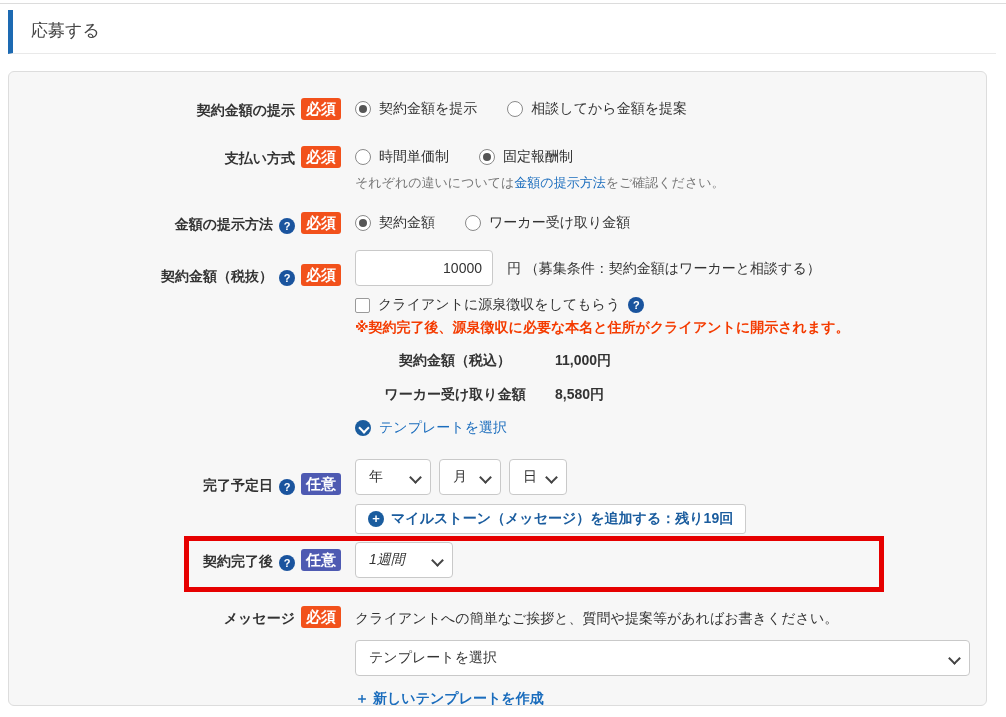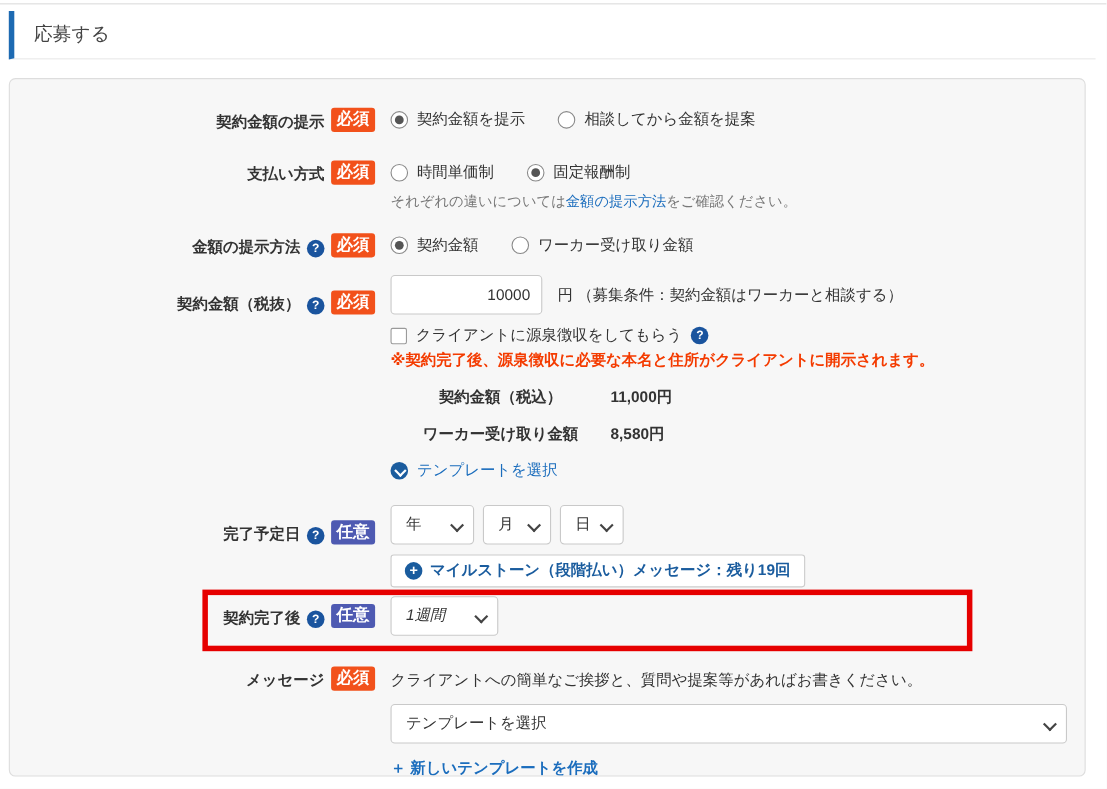--- a/index.html
+++ b/index.html
@@ -216,21 +216,21 @@
         <span class="select sel-month">
           <span>月</span>
         </span>
         <span class="select sel-day">
           <span>日</span>
         </span>
       </div>
       <div class="milestone-line">
         <span class="milestone-btn">
           <span class="circle-icon plus"></span>
-          <span>マイルストーン（段階払い）メッセージ：残り19回</span>
+          <span>マイルストーン（メッセージ）を追加する：残り19回</span>
         </span>
       </div>
     </div>
   </div>
 
   <div class="row row-validity mb-r6">
     <div class="annotation"></div>
     <div class="lbl">
       <span>契約完了後</span>
       <span class="help">?</span>

